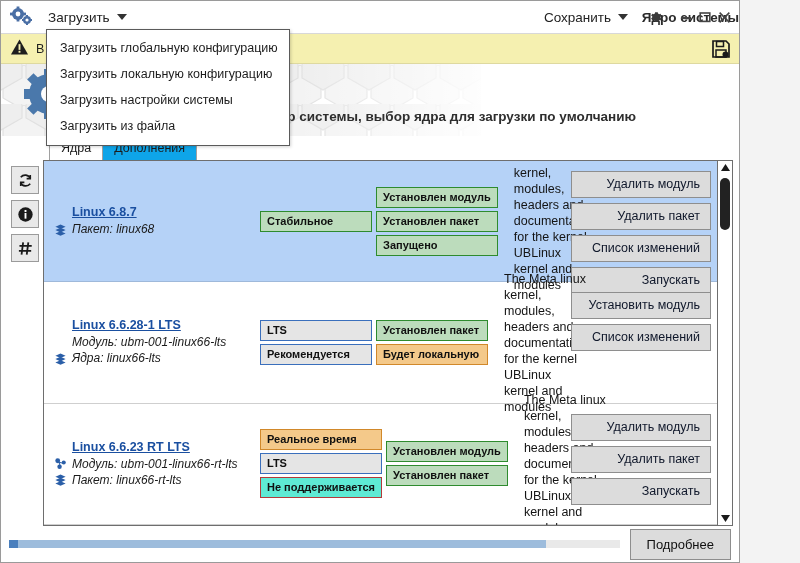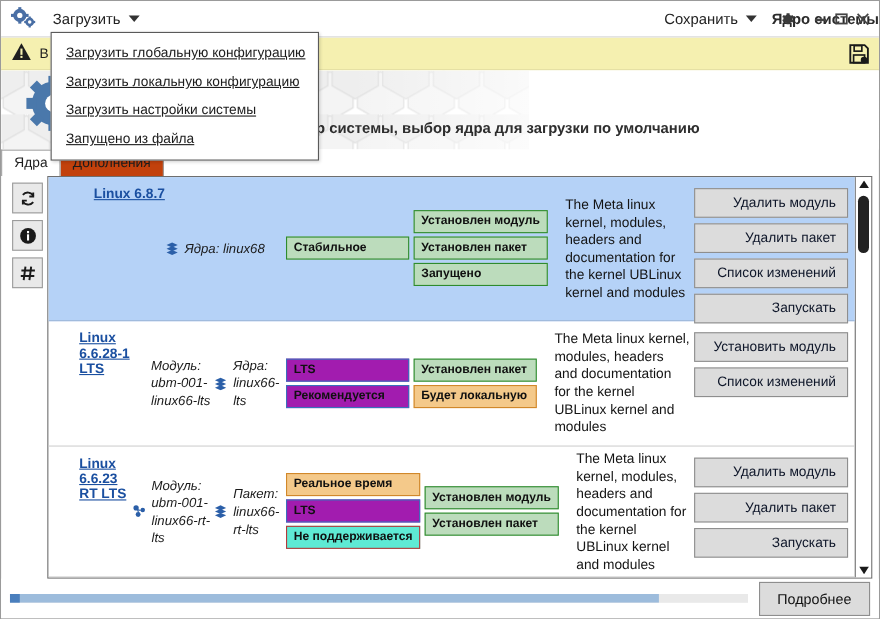--- a/index.html
+++ b/index.html
@@ -4,21 +4,21 @@
 <style>
   * { box-sizing: border-box; margin: 0; padding: 0; }
   html, body {
     width: 800px; height: 563px;
     font-family: "Liberation Sans", sans-serif;
     background: #f3f3f3;
     overflow: hidden;
   }
   .window {
     position: relative;
-    width: 800px; height: 563px;
+    width: 740px; height: 563px;
     background: #ffffff;
     border: 1px solid #9a9a9a;
     display: flex; flex-direction: column;
   }
 
   
   .titlebar {
     height: 33px; min-height: 33px;
     background: #ffffff;
     border-bottom: 1px solid #d8d8d8;
@@ -78,28 +78,29 @@
   .banner-text {
     position: relative; z-index: 3;
     font-size: 13.5px; font-weight: bold; color: #2e2e2e;
     padding-left: 117px; padding-bottom: 12px;
   }
 
   
   .tabstrip {
     height: 24px; min-height: 24px;
     position: relative;
+    padding-left: 48px;
     display: flex; align-items: flex-end;
   }
   .tab {
     font-size: 12.5px; color: #1c1c1c;
     padding: 4px 11px 4px 11px;
     border: 1px solid #a0a0a0;
     border-bottom: none;
-    background: #c2410c;
+    background: #0ea5e9;
     cursor: pointer;
     position: relative;
     line-height: 15px;
   }
   .tab.active { background: #ffffff; z-index: 3; }
   .tab + .tab { margin-left: -1px; }
 
   
   .body-area {
     flex: 1; display: flex; position: relative;
@@ -132,40 +133,40 @@
 
   .krow {
     display: flex; align-items: stretch;
     border-bottom: 1px solid #cfcfcf;
     padding: 8px 6px 8px 10px;
     min-height: 114px;
     position: relative;
   }
   .krow.selected { background: #b5d2f7; border-bottom: 1px solid #9fb9da; }
 
-  .kinfo { width: 200px; flex: 0 0 200px; display: flex; flex-direction: row; justify-content: center; }
+  .kinfo { width: 200px; flex: 0 0 200px; display: flex; flex-direction: column; justify-content: center; }
   .kname {
     font-size: 12.5px; font-weight: bold; color: #1a4fa0;
     text-decoration: underline; cursor: pointer;
     margin-bottom: 2px; margin-left: 18px;
   }
   .kline { display: flex; align-items: center; gap: 5px; font-size: 12px; font-style: italic; color: #1b1b1b; line-height: 16px;}
   .kline .ic { width: 13px; flex: 0 0 13px; display: flex; align-items: center; justify-content: center; }
 
   .kbadges { flex: 0 0 auto; display: flex; align-items: center; gap: 4px; padding: 0 6px; }
   .badge-col { display: flex; flex-direction: column; gap: 3px; justify-content: center; }
   .badge {
     font-size: 11px; 
     padding: 3px 6px; min-width: 112px;
     border: 1px solid #333; line-height: 13px;
     color: #101010;
     font-weight: bold;
   }
   .b-green { background: #bcdcbc; border-color: #2e8b2e; }
-  .b-blue  { background: #a21caf; border-color: #3a6fbc; }
+  .b-blue  { background: #e5e5e5; border-color: #3a6fbc; }
   .b-orange{ background: #f4c98a; border-color: #d1882a; }
   .b-red   { background: #5eead4; border-color: #b33a3a; }
 
   .kdesc {
     flex: 1; min-width: 0;
     font-size: 12.5px; color: #141414; line-height: 16px;
     padding: 0 4px 0 10px;
     display: flex; align-items: center;
   }
   .kactions { flex: 0 0 140px; display: flex; flex-direction: column; gap: 5px; justify-content: flex-start; padding-top: 2px;}
@@ -214,21 +215,21 @@
     position: absolute; left: 45px; top: 28px;
     width: 244px;
     background: #ffffff;
     border: 1px solid #5a5a5a;
     z-index: 50;
     padding: 5px 0 6px 0;
     box-shadow: 1px 1px 3px rgba(0,0,0,0.18);
   }
   .dd-item {
     font-size: 12.5px; color: #1c1c1c;
-    padding: 6px 10px 6px 13px; cursor: pointer; white-space: nowrap; text-decoration: underline;
+    padding: 6px 10px 6px 13px; cursor: pointer; white-space: nowrap;
   }
 </style>
 </head>
 <body>
 
 <div class="window">
 
   <div class="titlebar">
     <div class="app-logo">
       <svg width="26" height="22" viewBox="0 0 26 22">
@@ -381,21 +382,21 @@
               <div class="kline">
                 <span class="ic">
                   <svg width="13" height="13" viewBox="0 0 14 14">
                     <g fill="#2b5fa8">
                       <path d="M7 1.5L12.5 4 7 6.5 1.5 4z"></path>
                       <path d="M7 5.2L12.5 7.6 7 10.1 1.5 7.6z"></path>
                       <path d="M7 8.9l5.5 2.4L7 13.8 1.5 11.3z"></path>
                     </g>
                   </svg>
                 </span>
-                <span>Ядра: linux68</span>
+                <span>Пакет: linux68</span>
               </div>
             </div>
             <div class="kbadges">
               <div class="badge-col">
                 <div class="badge b-green">Стабильное</div>
               </div>
               <div class="badge-col">
                 <div class="badge b-green">Установлен модуль</div>
                 <div class="badge b-green">Установлен пакет</div>
                 <div class="badge b-green">Запущено</div>
@@ -516,15 +517,15 @@
       <div class="fill" style="width:88%"></div>
       <div class="head"></div>
     </div>
     <div class="details-btn">Подробнее</div>
   </div>
 
   <div class="dropdown">
       <div class="dd-item">Загрузить глобальную конфигурацию</div>
       <div class="dd-item">Загрузить локальную конфигурацию</div>
       <div class="dd-item">Загрузить настройки системы</div>
-      <div class="dd-item">Запущено из файла</div>
+      <div class="dd-item">Загрузить из файла</div>
     </div>
 </div>
 
 </body></html>

